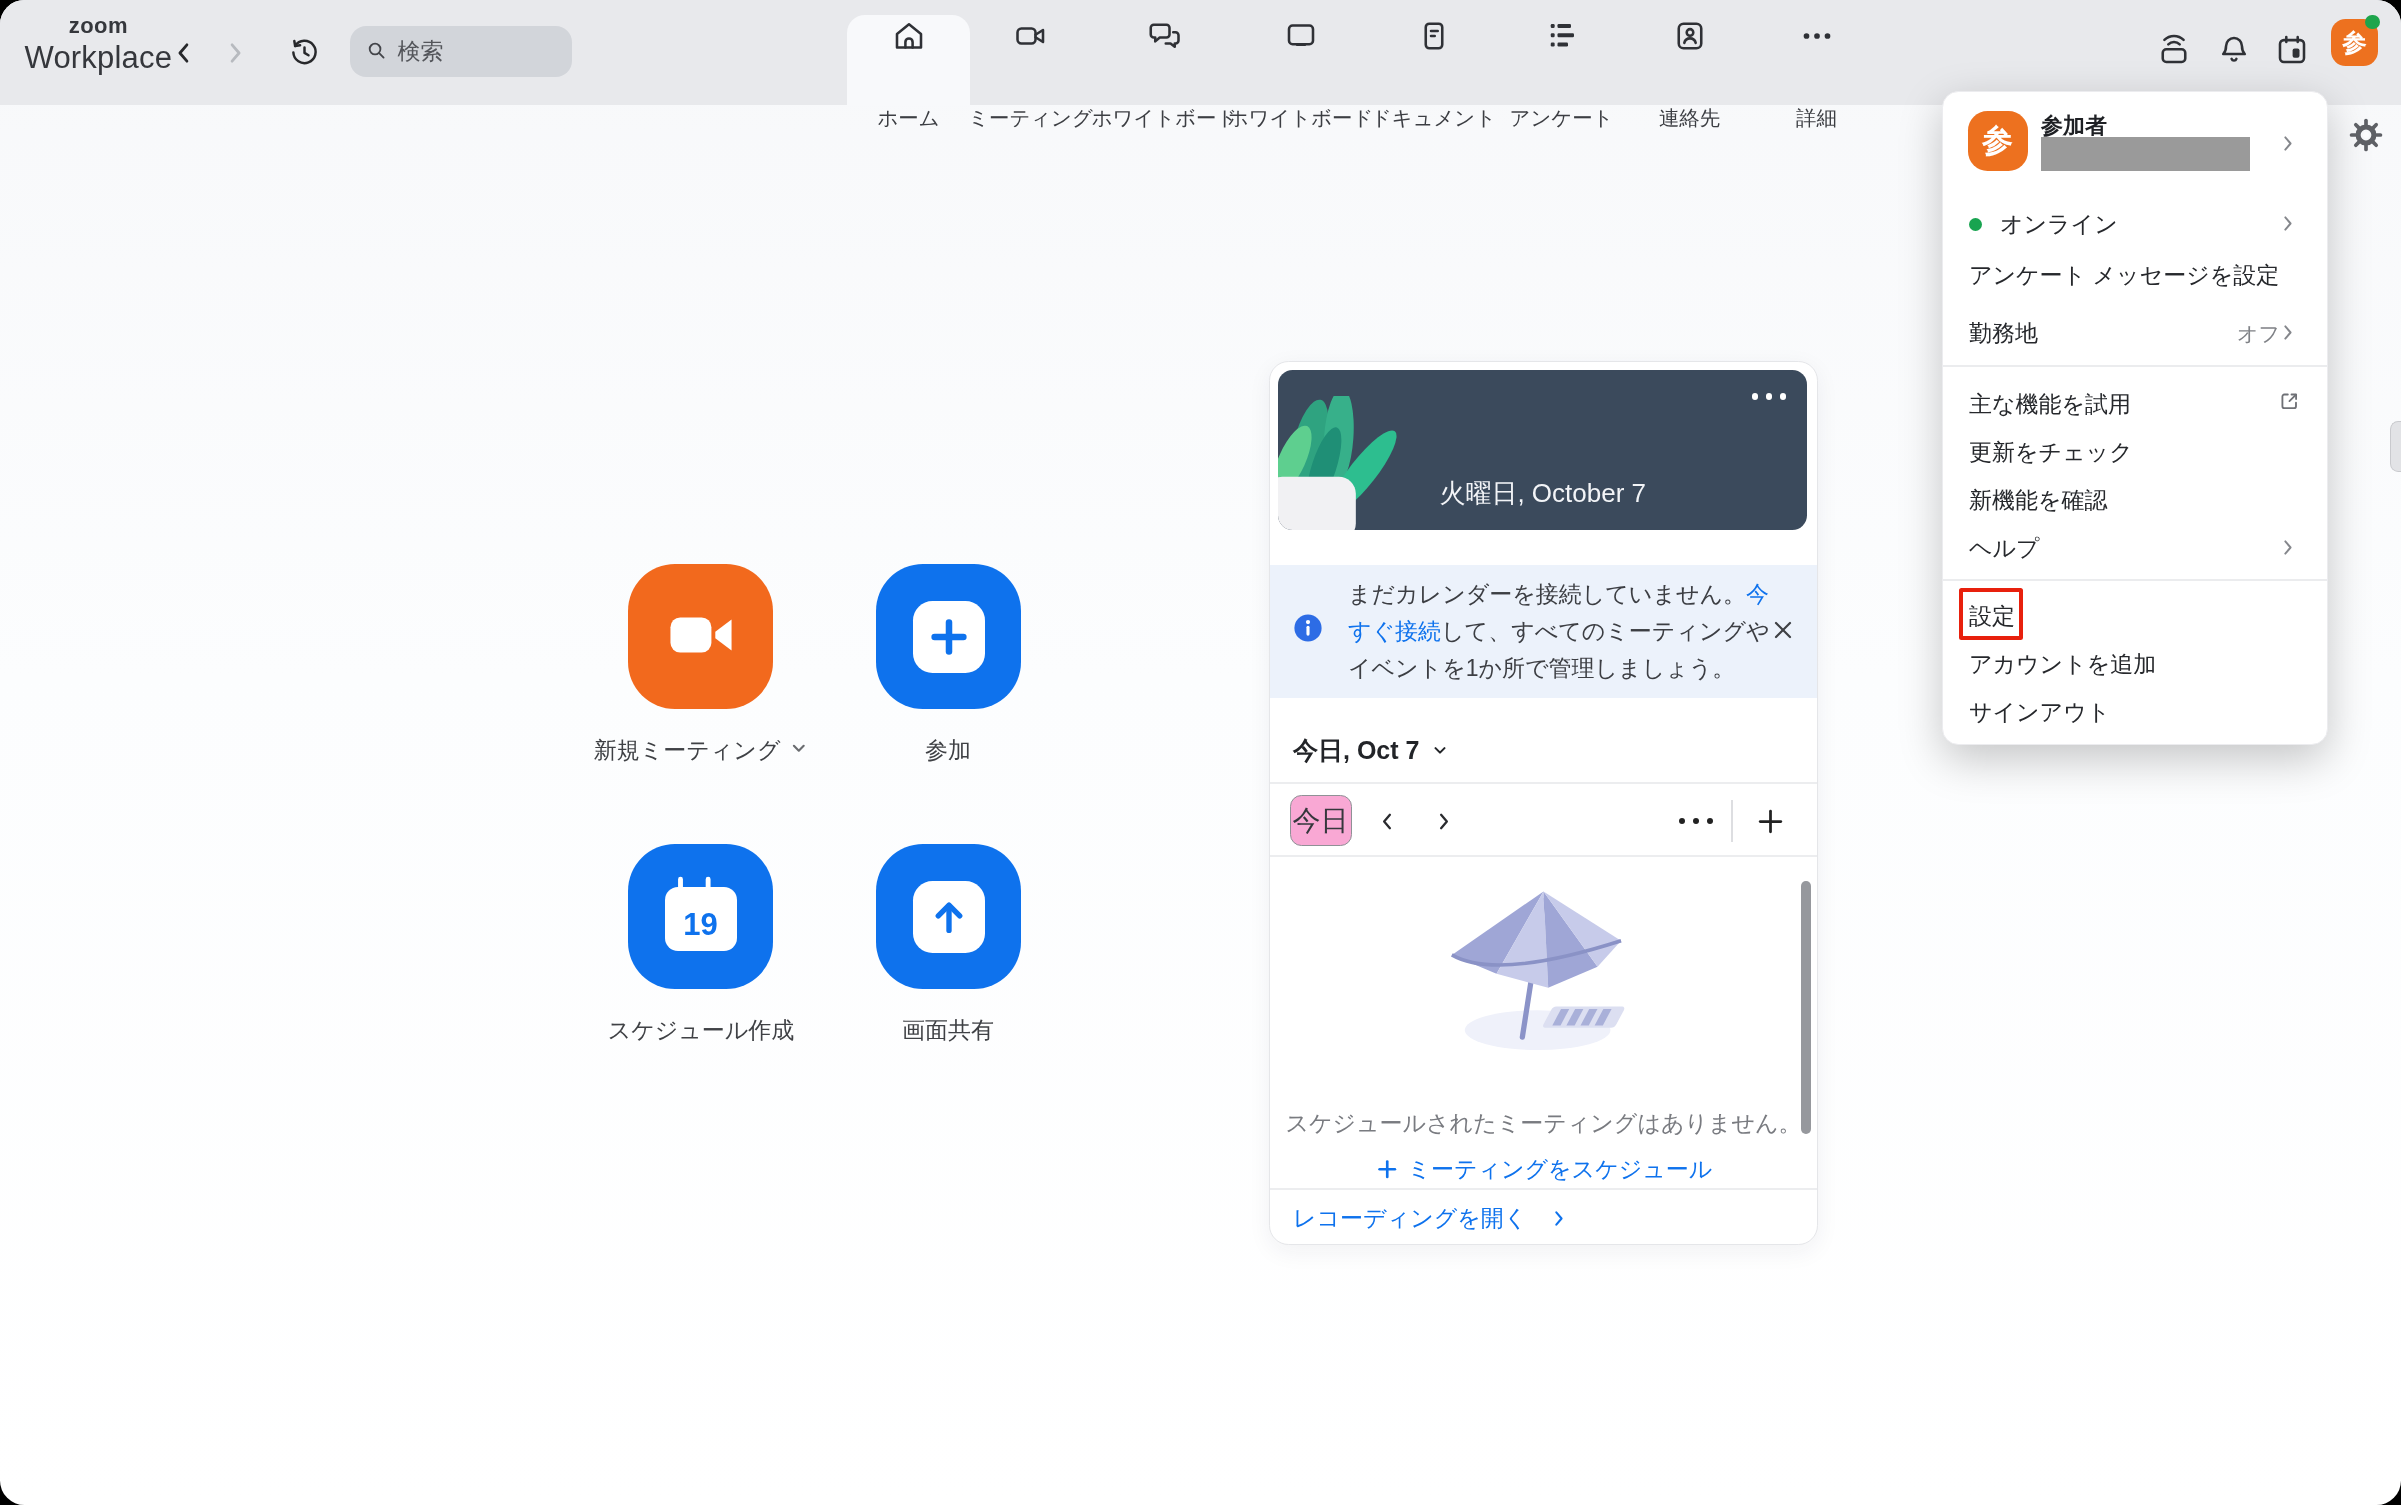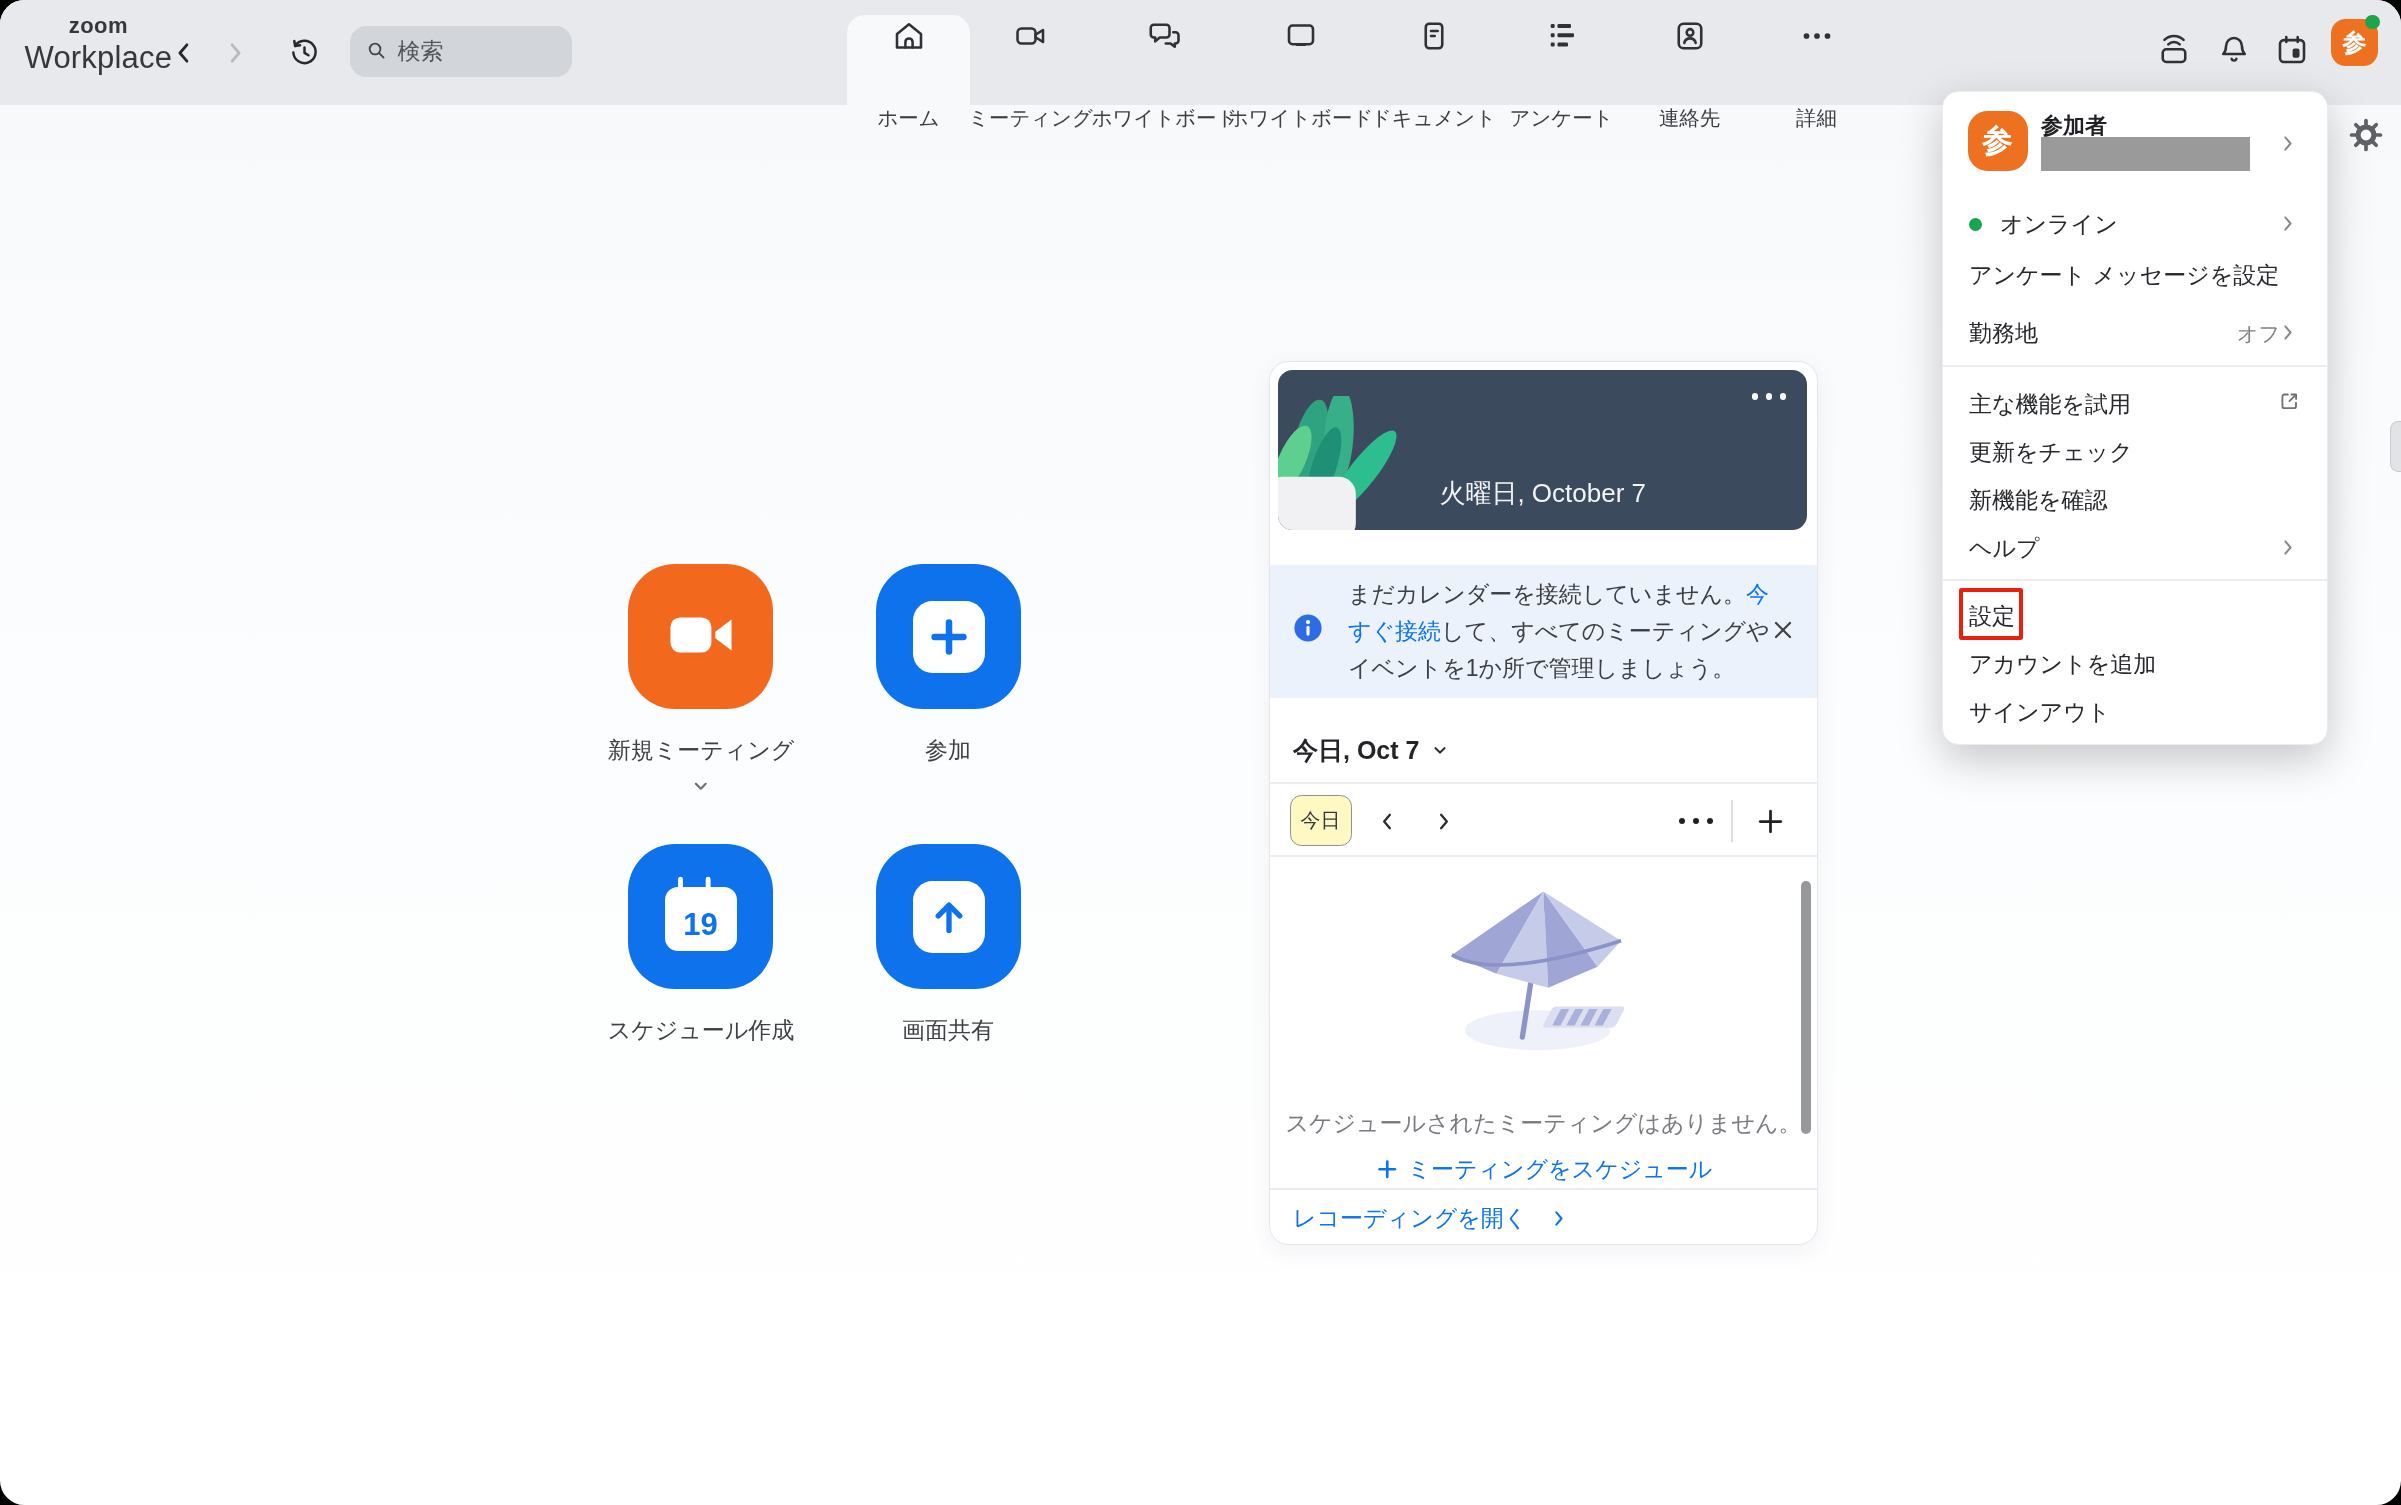--- a/index.html
+++ b/index.html
@@ -22,36 +22,36 @@
   .active-tab-bg { position:absolute; left:847px; top:14.7px; width:123px; height:91px; background:#F8F9FB; border-radius:18px 18px 0 0; }
   .tab { position:absolute; top:18px; width:131px; height:85px; display:flex; flex-direction:column; align-items:center; gap:4.9px; color:#3C3E43; cursor:default; }
   .tab .lbl { font-size:20.4px; white-space:nowrap; }
   .avatar-sm { position:absolute; left:2331px; top:19px; width:47px; height:47px; border-radius:14.7px; background:#ED711F; color:#fff; font-size:24.5px; font-weight:600; display:flex; align-items:center; justify-content:center; }
   .presence-dot { position:absolute; left:2365px; top:14.7px; width:14.7px; height:14.7px; border-radius:50%; background:#1EA54C; }
 
   
   .qbtn { position:absolute; width:145px; height:145px; border-radius:47px; display:flex; align-items:center; justify-content:center; }
   .qbtn.orange { background:#F2691D; }
   .qbtn.blue { background:#0E72ED; }
-  .qlabel { position:absolute; width:278px; text-align:center; font-size:23px; color:#3F4145; display:flex; align-items:center; justify-content:center; gap:8.2px;flex-direction:column; }
+  .qlabel { position:absolute; width:278px; text-align:center; font-size:23px; color:#3F4145; display:flex; align-items:center; justify-content:center; gap:8.2px; }
   .wsq { background:#fff; border-radius:19.6px; display:flex; align-items:center; justify-content:center; }
 
   
   .panel { position:absolute; left:1269px; top:361px; width:549px; height:884px; background:#fff; border:1.6px solid #E5E6E9; border-radius:19.6px; box-shadow:0 6.5px 23px rgba(30,40,60,.06); overflow:hidden; }
   .timecard { position:absolute; left:8.2px; top:8.2px; width:529px; height:160px; border-radius:14.7px; background:#3B4A5C; overflow:hidden; }
   .timecard .time { position:absolute; left:0; right:0; top:21px; text-align:center; color:#fff; font-size:69px; font-weight:700; letter-spacing:1.6px; }
   .timecard .date { position:absolute; left:0; right:0; top:106px; text-align:center; color:#F2F4F7; font-size:26px; }
   .dots3 { display:flex; gap:7.4px; }
   .dots3 i { width:6.5px; height:6.5px; border-radius:50%; background:currentColor; display:block; }
   .notice { position:absolute; left:0; right:0; top:203px; height:133px; background:#ECF2FB; }
   .notice .txt { position:absolute; left:78px; top:10.6px; width:428px; font-size:23px; line-height:37px; color:#3C3E43; }
   .blue-link { color:#0E72ED; cursor:pointer; }
   .date-hdr { position:absolute; left:23px; top:364px; height:49px; display:flex; align-items:center; gap:11.4px; font-size:25px; font-weight:700; color:#222428; }
   .pdiv { position:absolute; left:0; right:0; height:1.6px; background:#ECEDEF; }
-  .today-btn { position:absolute; left:19.6px; top:433px; width:62px; height:51px; border:1.6px solid #8F9196; border-radius:11.4px; background:#fef9c3; font-size:20px; color:#35373C; display:flex; align-items:center; justify-content:center; }
+  .today-btn { position:absolute; left:19.6px; top:433px; width:62px; height:51px; border:1.6px solid #8F9196; border-radius:11.4px; background:#f9a8d4; font-size:28px; color:#35373C; display:flex; align-items:center; justify-content:center; }
   .tool-ic { position:absolute; top:436px; width:42px; height:46px; display:flex; align-items:center; justify-content:center; color:#2A2B2F; }
   .empty-txt { position:absolute; left:0; right:0; top:746px; text-align:center; font-size:23px; color:#797B80; }
   .sched-link { position:absolute; left:0; right:0; top:792px; text-align:center; font-size:23px; color:#0E72ED; display:flex; align-items:center; justify-content:center; gap:8.2px; font-weight:500; }
   .scroll-thumb { position:absolute; right:6.5px; top:519px; width:9.8px; height:253px; border-radius:4.9px; background:#96989D; }
   .footer-link { position:absolute; left:23px; top:840px; height:33px; display:flex; align-items:center; gap:21px; font-size:23px; color:#0E72ED; font-weight:500; }
 
   
   .menu { position:absolute; left:1942px; top:91px; width:386px; height:654px; background:#fff; border:0.8px solid #ECECEF; border-radius:16.3px; box-shadow:0 14.7px 44px rgba(0,0,0,.22); }
   .menu-avatar { position:absolute; left:24.5px; top:19px; width:60px; height:60px; border-radius:19.6px; background:#ED711F; color:#fff; font-size:31px; font-weight:600; display:flex; align-items:center; justify-content:center; }
   .menu-name { position:absolute; left:98px; top:19px; font-size:22px; font-weight:700; color:#1E2024; }

